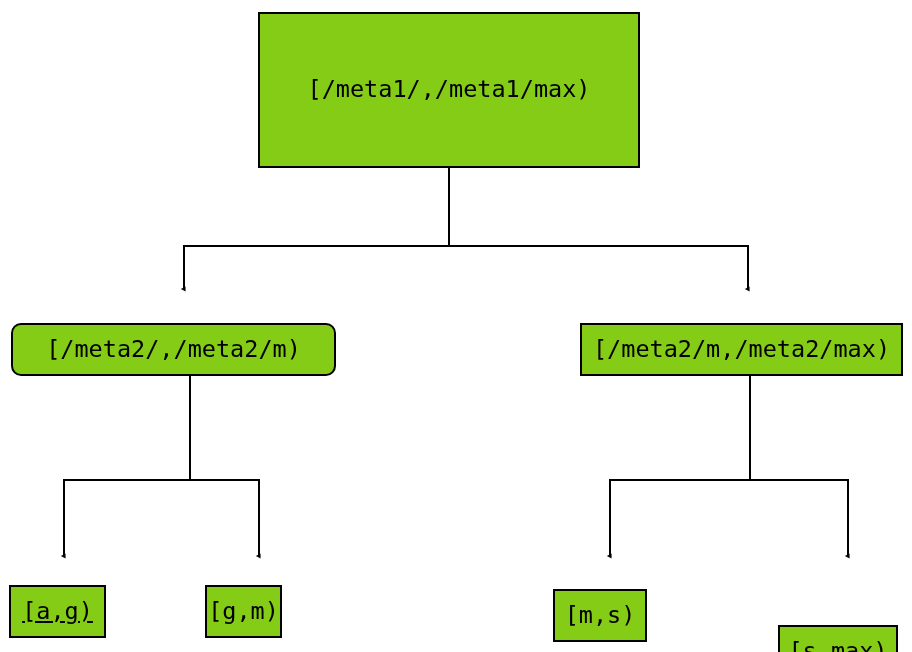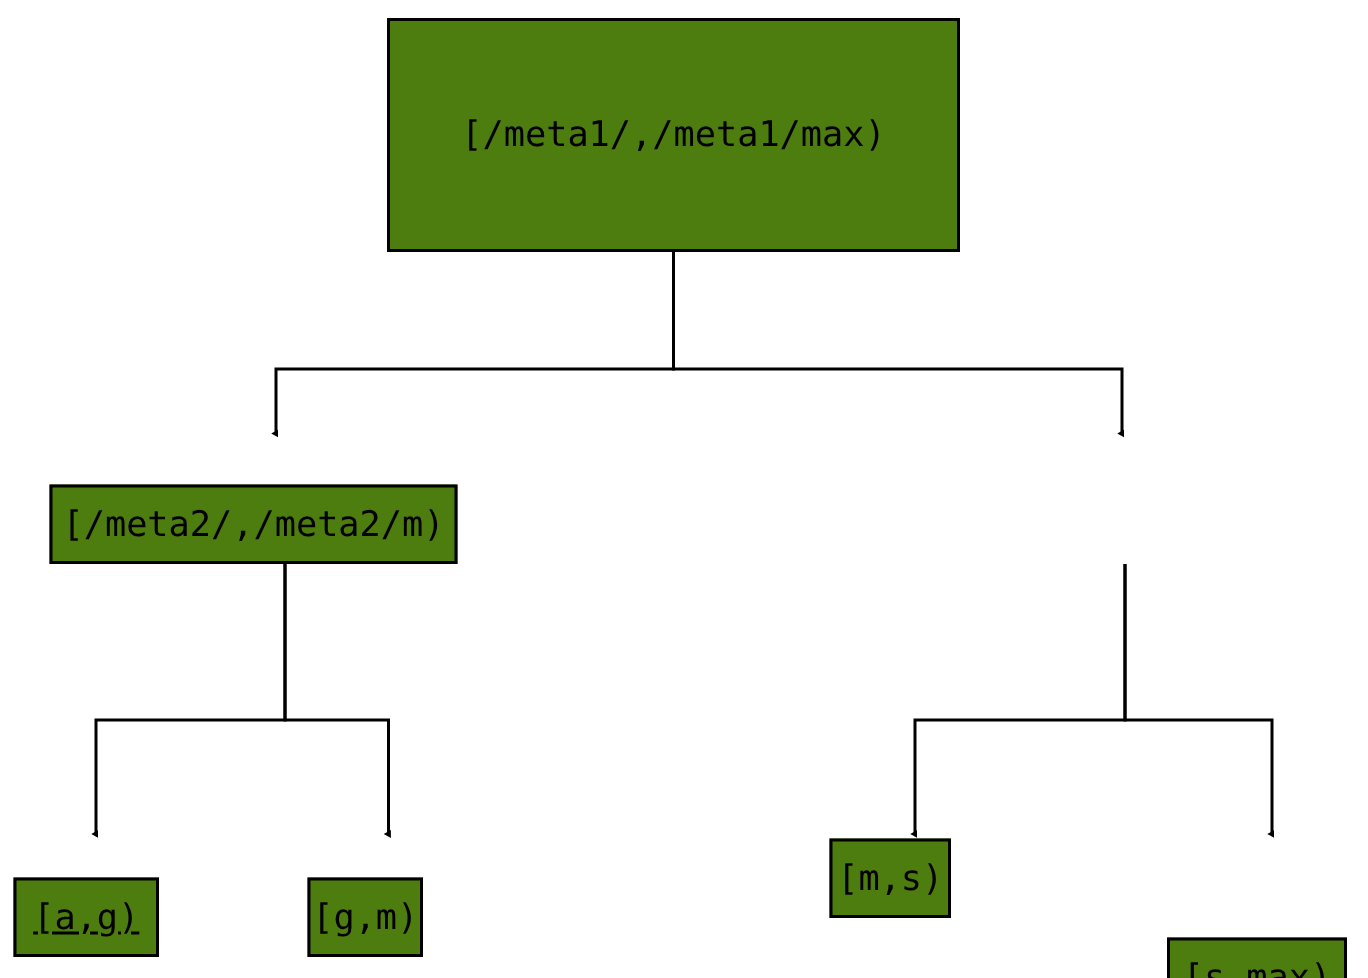--- a/index.html
+++ b/index.html
@@ -19,21 +19,21 @@
     position: absolute;
     left: 0;
     top: 0;
     width: 912px;
     height: 652px;
   }
   .node-box {
     position: absolute;
     box-sizing: border-box;
     border: 2px solid #000000;
-    background: #4d7c0f;
+    background: #84cc16;
     display: flex;
     align-items: center;
     justify-content: center;
   }
   .node-label {
     font-family: "DejaVu Sans Mono", "Liberation Mono", monospace;
     font-size: 23.5px;
     line-height: 1;
     color: #000000;
     white-space: pre;
@@ -71,34 +71,37 @@
     </g>
     <g>
       <path d="M 750 376 L 750 480 L 848 480 L 848 556" fill="none" stroke="#000000" stroke-width="2" marker-end="url(#arrow)"></path>
     </g>
   </svg>
 
   <div class="node-box" style="left:258px; top:12px; width:382px; height:156px;">
     <span class="node-label">[/meta1/,/meta1/max)</span>
   </div>
 
-  <div class="node-box" style="left:33px; top:323px; width:272px; height:53px;">
+  <div class="node-box" style="left:11px; top:323px; width:325px; height:53px;border-radius:10px;">
     <span class="node-label">[/meta2/,/meta2/m)</span>
   </div>
 
+  <div class="node-box" style="left:580px; top:323px; width:323px; height:53px;">
+    <span class="node-label">[/meta2/m,/meta2/max)</span>
+  </div>
 
   <div class="node-box" style="left:9px; top:585px; width:97px; height:53px;text-decoration:underline;">
     <span class="node-label">[a,g)</span>
   </div>
 
   <div class="node-box" style="left:205px; top:585px; width:77px; height:53px;">
     <span class="node-label">[g,m)</span>
   </div>
 
-  <div class="node-box" style="left:553px; top:559px; width:81px; height:53px;">
+  <div class="node-box" style="left:553px; top:589px; width:94px; height:53px;">
     <span class="node-label">[m,s)</span>
   </div>
 
   <div class="node-box" style="left:778px; top:585px; width:120px; height:53px;margin-top:40px;">
     <span class="node-label">[s,max)</span>
   </div>
 
 </div>
 
 </body></html>

